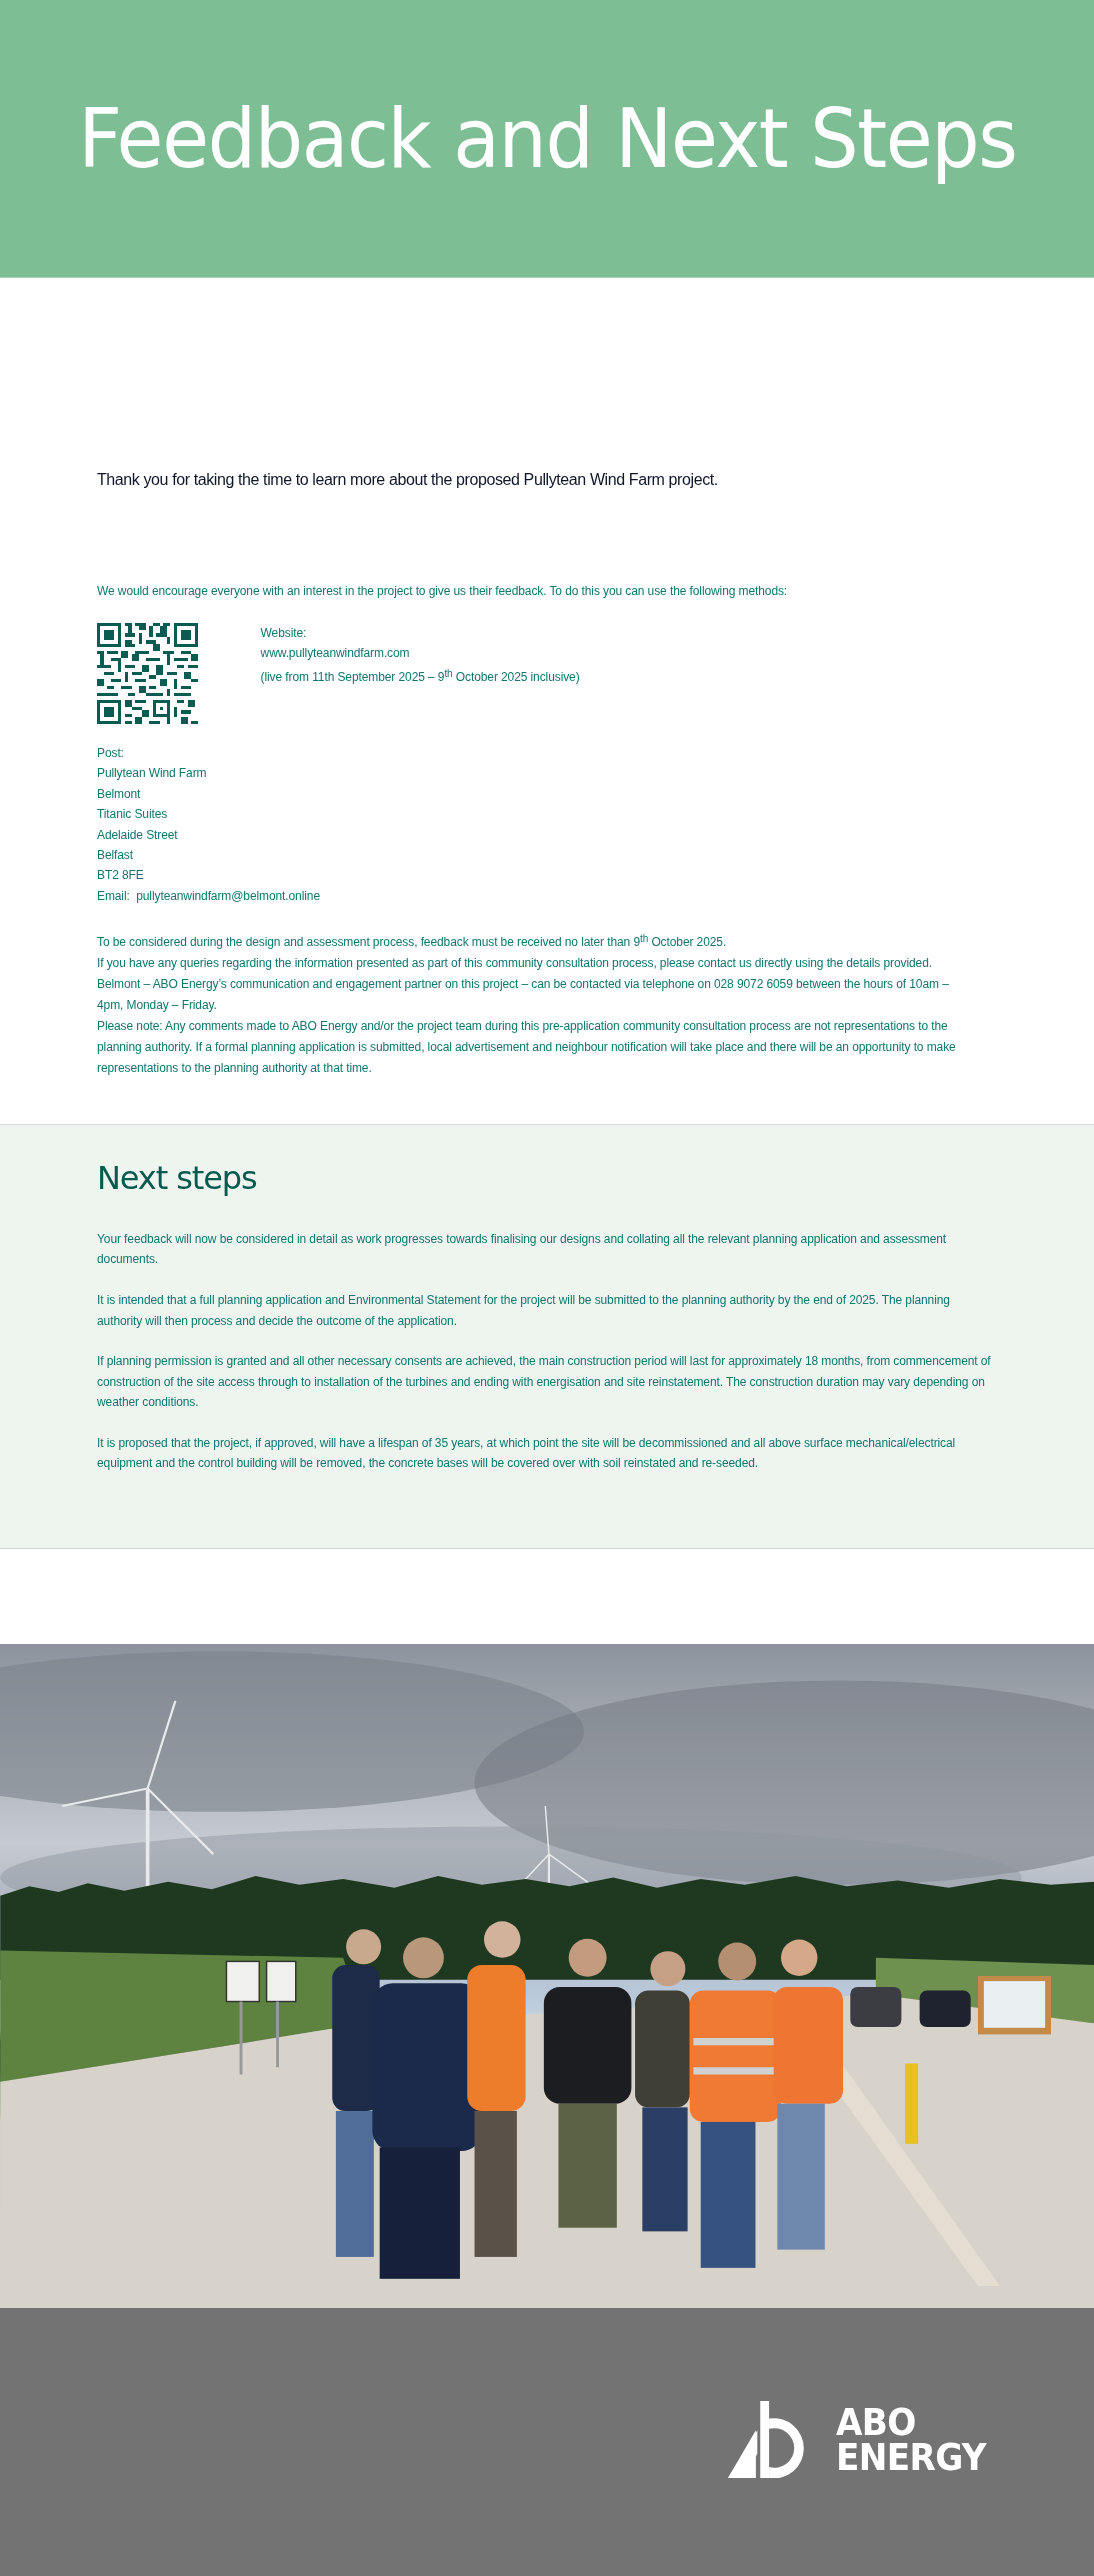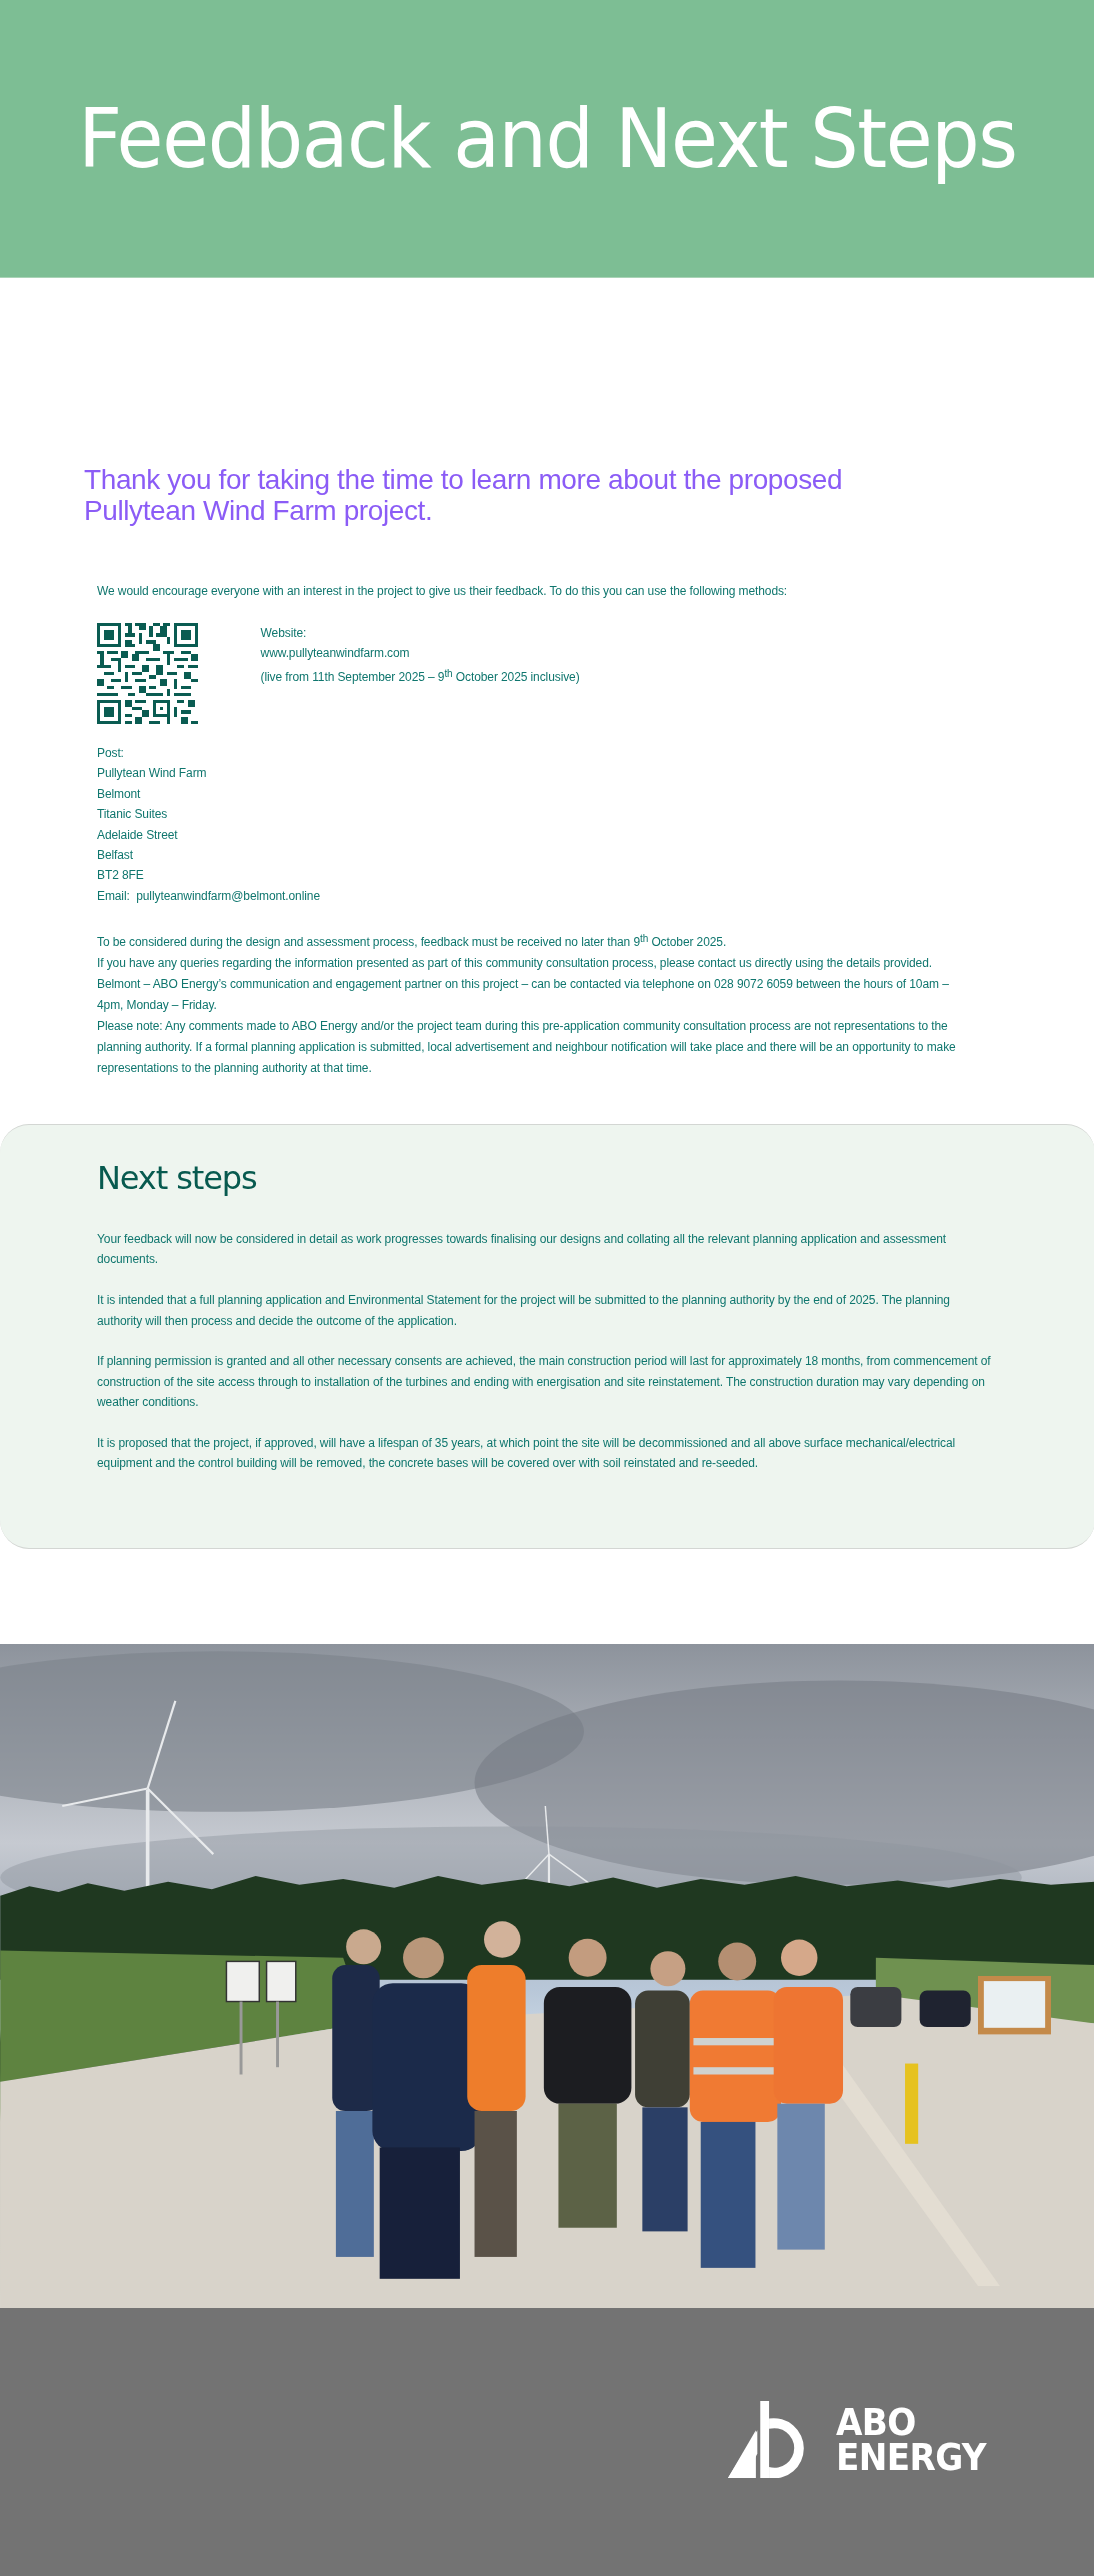--- a/index.html
+++ b/index.html
@@ -17,40 +17,40 @@
     transform: scaleX(0.93); white-space: nowrap;
   }
 
   .feedback { padding: 0 97px; height: 846px; position: relative; }
   .h2 {
     color: #075a4f; font-family: "DejaVu Sans", sans-serif;
     font-size: 32px; font-weight: 500; letter-spacing: -1.1px;
   }
   .feedback .h2 { position: absolute; left: 97px; top: 82px; }
   .thanks {
-    position: absolute; left: 84px; top: 186px; width: 876px;
-    color: #8b5cf6; font-size: 28px; line-height: 31px; letter-spacing: -0.4px;
+    position: absolute; left: 97px; top: 186px; width: 876px;
+    color: #0f172a; font-size: 16px; line-height: 31px; letter-spacing: -0.4px;
   }
   .body-text { font-size: 12px; line-height: 20.4px; color: #0f766e; letter-spacing: -0.1px; }
   .intro { position: absolute; left: 97px; top: 303px; }
 
   .website-row { position: absolute; left: 97px; top: 345px; display: flex; gap: 14.6px; }
   .qr { width: 101px; height: 101px; }
   .website-text { padding-top: 0; margin-left: 48px; }
   .website-text .line { display: block; line-height: 20.4px; }
   sup { font-size: 10px; vertical-align: 4.4px; }
 
   .post { position: absolute; left: 97px; top: 465px; }
   .post .line { display: block; line-height: 20.4px; }
   .notes { position: absolute; left: 97px; top: 650px; width: 876px; line-height: 21px; }
   .notes p { margin: 0; }
 
   .next {
     height: 425px; background: #eef5ef; border-top: 1.5px solid #d3d6d3;
-    border-bottom: 1.5px solid #d3d6d3; position: relative; border-radius: 29px;
+    border-bottom: 1.5px solid #d3d6d3; position: relative;
   }
   .next .h2 { position: absolute; left: 97px; top: 34px; }
   .next .paras { position: absolute; left: 97px; top: 104px; width: 898px; }
   .next .paras p { margin-bottom: 20.4px; line-height: 20.4px; }
 
   .gap { height: 95px; background: #fff; }
 
   .photo { height: 664px; position: relative; overflow: hidden;
     background: linear-gradient(180deg, #8d939c 0%, #a9aeb6 15%, #c6cad1 30%, #aeb5c0 40%, #b8c7d8 52%, #c6d4e2 58%, #243a24 60%, #2f4a2a 64%, #4f7a3c 66%, #6c8d4c 70%, #c8c4bb 72%, #d9d5cd 100%);
   }

